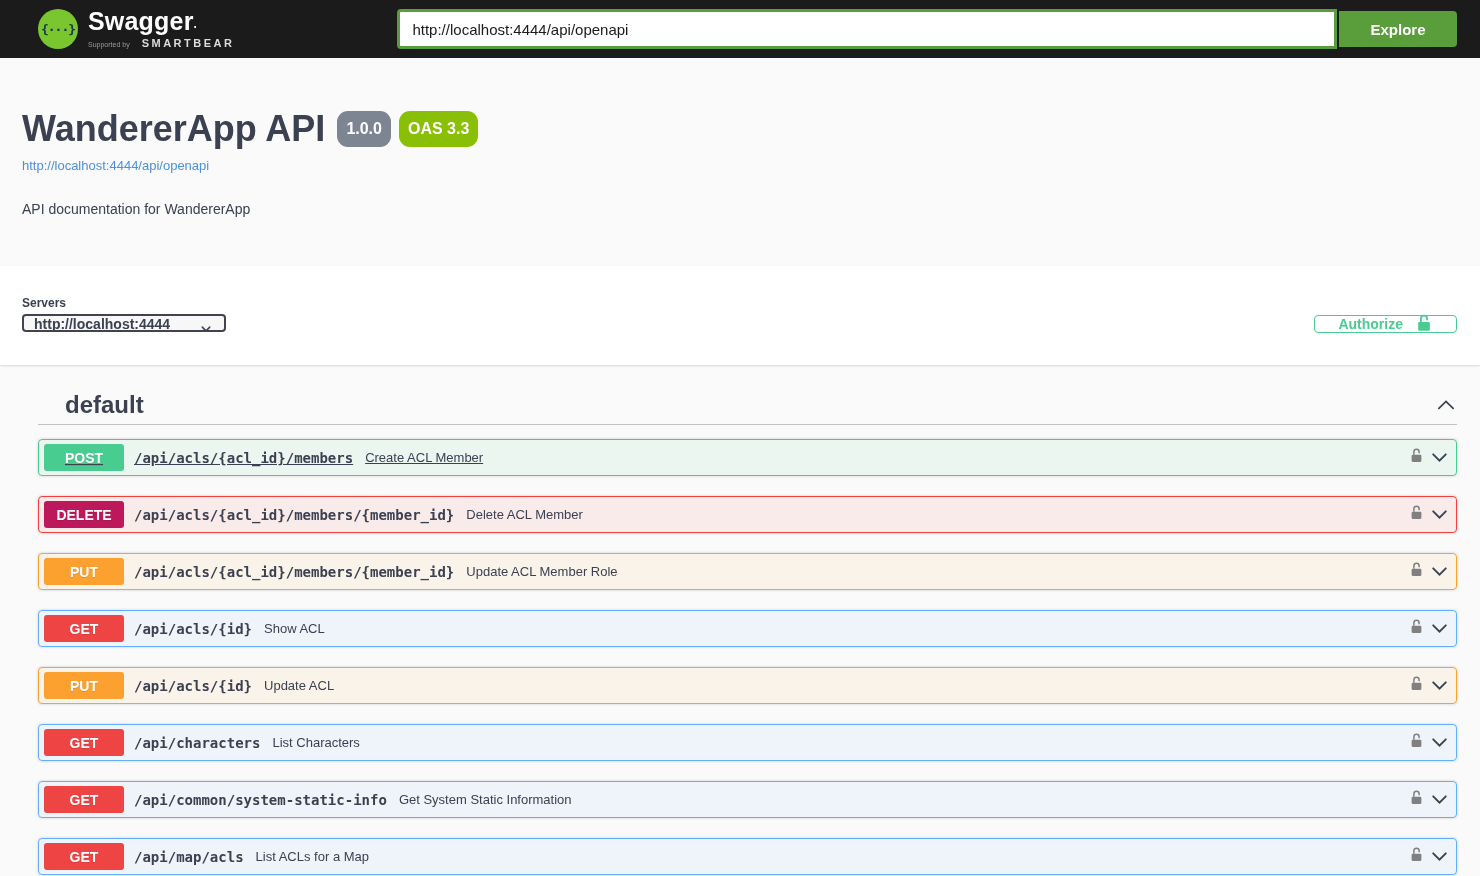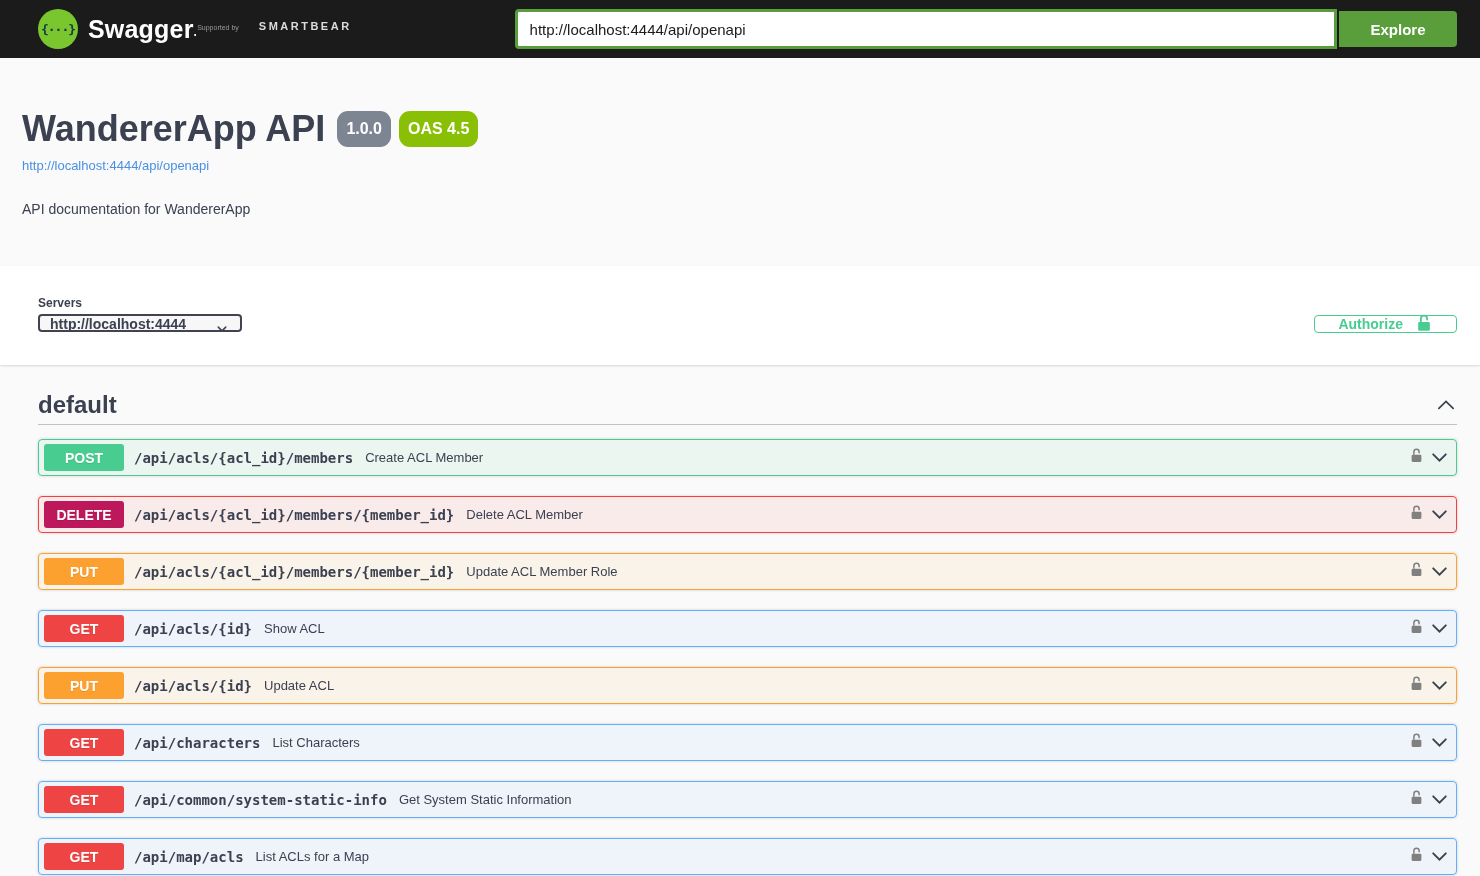--- a/index.html
+++ b/index.html
@@ -23,27 +23,27 @@
   .logo-circle {
     width: 40px; height: 40px;
     border-radius: 50%;
     background: #7ac62e;
     display: flex; align-items: center; justify-content: center;
     font-family: "DejaVu Sans Mono", monospace;
     font-weight: bold; font-size: 13px; color: #173647;
     letter-spacing: -1px;
     flex: 0 0 auto;
   }
-  .logo-text { margin-left: 10px; display: flex; }
+  .logo-text { margin-left: 10px; display: flex; flex-direction: column; }
   .logo-title {
     color: #ffffff; font-size: 25px; font-weight: bold; line-height: 1;
     letter-spacing: 0.2px;
   }
   .logo-mark { font-size: 12px; vertical-align: 2px; }
-  .logo-sub { margin-top: 3px; display: flex; align-items: baseline; gap: 20px; }
+  .logo-sub { margin-top: 3px; display: flex; align-items: baseline; gap: 12px; }
   .logo-sub-prefix { color: #999999; font-size: 7px; }
   .logo-sub-brand { color: #dcdcdc; font-size: 11px; font-weight: bold; letter-spacing: 2.5px; }
 
   .url-form { flex: 1; margin-left: 163px; display: flex; align-items: center; }
   .url-input {
     flex: 1;
     height: 40px;
     border: 3px solid #5a9e3c;
     border-radius: 4px 0 0 4px;
     outline: none;
@@ -90,21 +90,21 @@
     color: #4990e2;
     text-decoration: none;
   }
   .api-desc { margin-top: 27px; font-size: 14px; color: #3b4151; }
 
   
   .scheme-container {
     margin-top: 49px;
     background: #ffffff;
     box-shadow: 0 1px 2px 0 rgba(0,0,0,.15);
-    padding: 30px 23px 32px 38px;
+    padding: 30px 23px 32px 22px;
     display: flex;
     align-items: flex-end;
     justify-content: space-between;
   }
   .servers-wrap { display: flex; flex-direction: column; }
   .servers-label { font-size: 12px; font-weight: bold; color: #3b4151; margin-bottom: 4px; }
   .select-wrap { position: relative; width: 204px; }
   .servers-select {
     appearance: none;
     -webkit-appearance: none;
@@ -144,40 +144,40 @@
   .ops-wrap { padding: 0 23px 20px 38px; background: #fafafa; }
   .section-header {
     margin-top: 26px;
     display: flex;
     align-items: center;
     justify-content: space-between;
     padding-bottom: 5px;
     border-bottom: 1px solid rgba(59,65,81,.3);
     cursor: pointer;
   }
-  .section-title { font-size: 24px; font-weight: bold; color: #3b4151; }
+  .section-title { font-size: 24px; font-weight: bold; color: #3b4151; margin-left: 27px; }
   .icon-btn {
     background: none; border: none; padding: 0; cursor: pointer;
     display: flex; align-items: center; justify-content: center;
   }
 
   .opblock {
     margin-top: 20px;
     height: 37px;
     border-radius: 4px;
     border: 1px solid;
     box-shadow: 0 0 3px rgba(0,0,0,.19);
     display: flex;
     align-items: center;
     padding: 0 6px 0 5px;
     cursor: pointer;
   }
   .opblock:first-of-type { margin-top: 14px; }
   .opblock-get    { background: rgba(97,175,254,.08);  border-color: #61affe; }
-  .opblock-post   { background: rgba(73,204,144,.08);  border-color: #49cc90; }
+  .opblock-post   { background: rgba(73,204,144,.08);  border-color: #49cc90; text-decoration: underline; }
   .opblock-put    { background: rgba(252,161,48,.08);  border-color: #fca130; }
   .opblock-delete { background: rgba(249,62,62,.08);   border-color: #f93e3e; }
 
   .method-badge {
     min-width: 80px;
     height: 27px;
     border: none;
     border-radius: 3px;
     color: #ffffff;
     font-size: 14px;
@@ -225,21 +225,21 @@
     <input class="url-input" type="text" value="http://localhost:4444/api/openapi" style="">
     <button class="explore-btn" type="button">Explore</button>
   </form>
 </header>
 
 <section class="info-section">
   <div class="title-row">
     <h1 class="api-title">WandererApp API</h1>
     <div class="badges">
       <span class="badge badge-version">1.0.0</span>
-      <span class="badge badge-oas">OAS 4.5</span>
+      <span class="badge badge-oas">OAS 3.3</span>
     </div>
   </div>
   <a class="spec-link" href="#">http://localhost:4444/api/openapi</a>
   <p class="api-desc">API documentation for WandererApp</p>
 </section>
 
 <section class="scheme-container">
   <div class="servers-wrap">
     <label class="servers-label">Servers</label>
     <div class="select-wrap">

